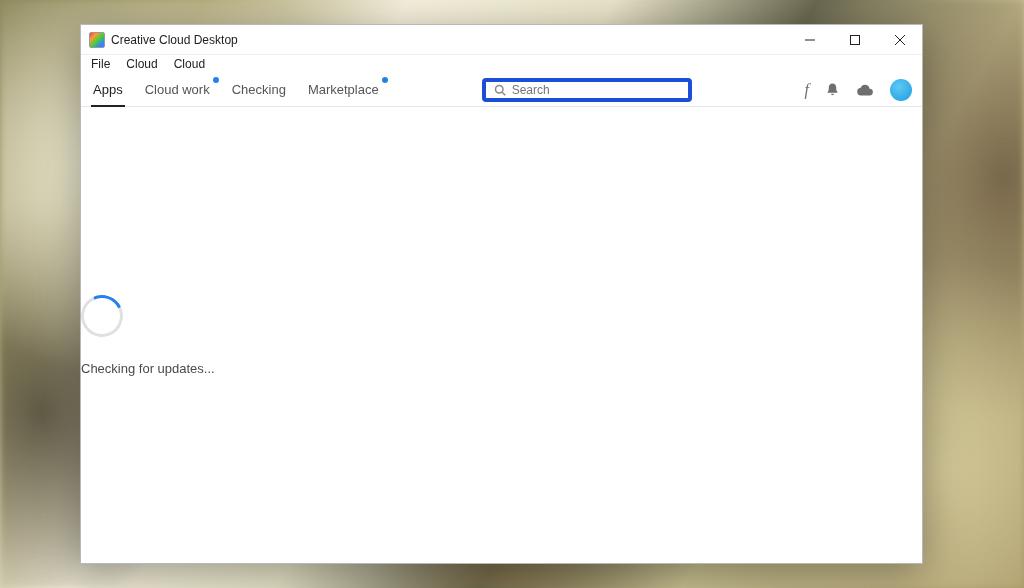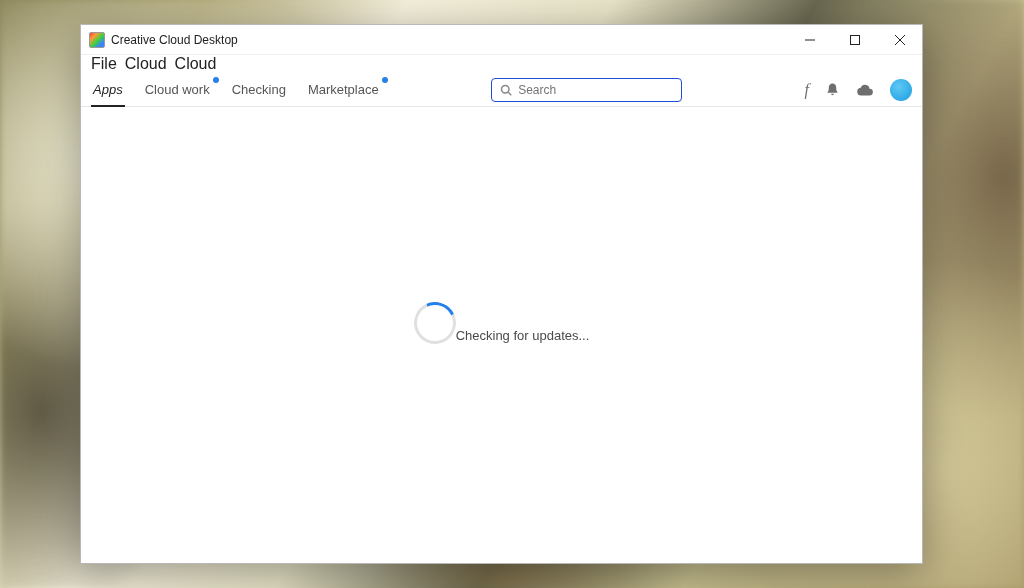--- a/index.html
+++ b/index.html
@@ -46,61 +46,61 @@
 .titlebar .title { flex: 0 0 auto; }
 .titlebar .spacer { flex: 1; }
 .winbtn {
   width: 45px; height: 30px;
   display: flex; align-items: center; justify-content: center;
   color: #222; font-size: 10px;
 }
 .winbtn svg { width: 10px; height: 10px; stroke: #222; stroke-width: 1; fill: none; }
 .menubar {
   height: 18px;
-  display: flex; align-items: flex-start;
-  gap: 8px;
+  display: flex; align-items: center;
+  gap: 16px;
   padding: 0 10px;
-  font-size: 16px;
+  font-size: 12px;
   color: #222;
 }
 .menubar span { cursor: default; }
 .toolbar {
   height: 34px;
   display: flex; align-items: center;
   padding: 0 10px;
   border-bottom: 1px solid #e6e6e6;
   gap: 8px;
 }
 .tabs { display: flex; gap: 18px; align-items: center; height: 100%; }
 .tab {
   position: relative;
   font-size: 13px;
   color: #555;
   padding: 0 2px;
   height: 100%;
   display: flex; align-items: center;
   cursor: pointer;
 }
-.tab.active { color: #222; font-weight: 500; font-style: italic; }
+.tab.active { color: #222; font-weight: 500; }
 .tab.active::after {
   content: "";
   position: absolute; left: 0; right: 0; bottom: -1px;
   height: 2px; background: #222;
 }
 .tab .dot {
   width: 6px; height: 6px; background: #2680eb;
   border-radius: 50%;
   position: absolute;
   top: 4px; right: -7px;
 }
 .search {
   flex: 0 0 auto;
   margin-left: auto;
-  height: 24px; width: 191px;
-  border: 1px solid #1d4ed8;
+  height: 24px; width: 210px;
+  border: 4px solid #1d4ed8;
   border-radius: 4px;
   display: flex; align-items: center;
   padding: 0 8px; gap: 6px;
 }
 .search svg { width: 12px; height: 12px; stroke: #888; fill: none; stroke-width: 2; }
 .search input {
   border: none; outline: none;
   font-size: 12px; color: #555; flex: 1;
   background: transparent;
 }
@@ -111,22 +111,22 @@
   display: flex; align-items: center;
 }
 .right-icons .ico.italic { font-style: italic; font-family: Georgia, serif; font-size: 16px; }
 .right-icons .cloud svg { width: 18px; height: 14px; fill: #6e6e6e; }
 .avatar {
   width: 22px; height: 22px; border-radius: 50%;
   background: radial-gradient(circle at 40% 35%, #5ec8f5, #1b9de0);
 }
 .content {
   flex: 1;
-  display: flex; align-items: center; justify-content: center;
-  flex-direction: row;
+  display: flex; align-items: flex-start; justify-content: center;
+  flex-direction: column;
 }
 .spinner {
   width: 42px; height: 42px;
   border-radius: 50%;
   border: 3px solid #e0e0e0;
   border-top-color: #2680eb;
   transform: rotate(20deg);
   margin-bottom: 24px;
 }
 .loading-text {

